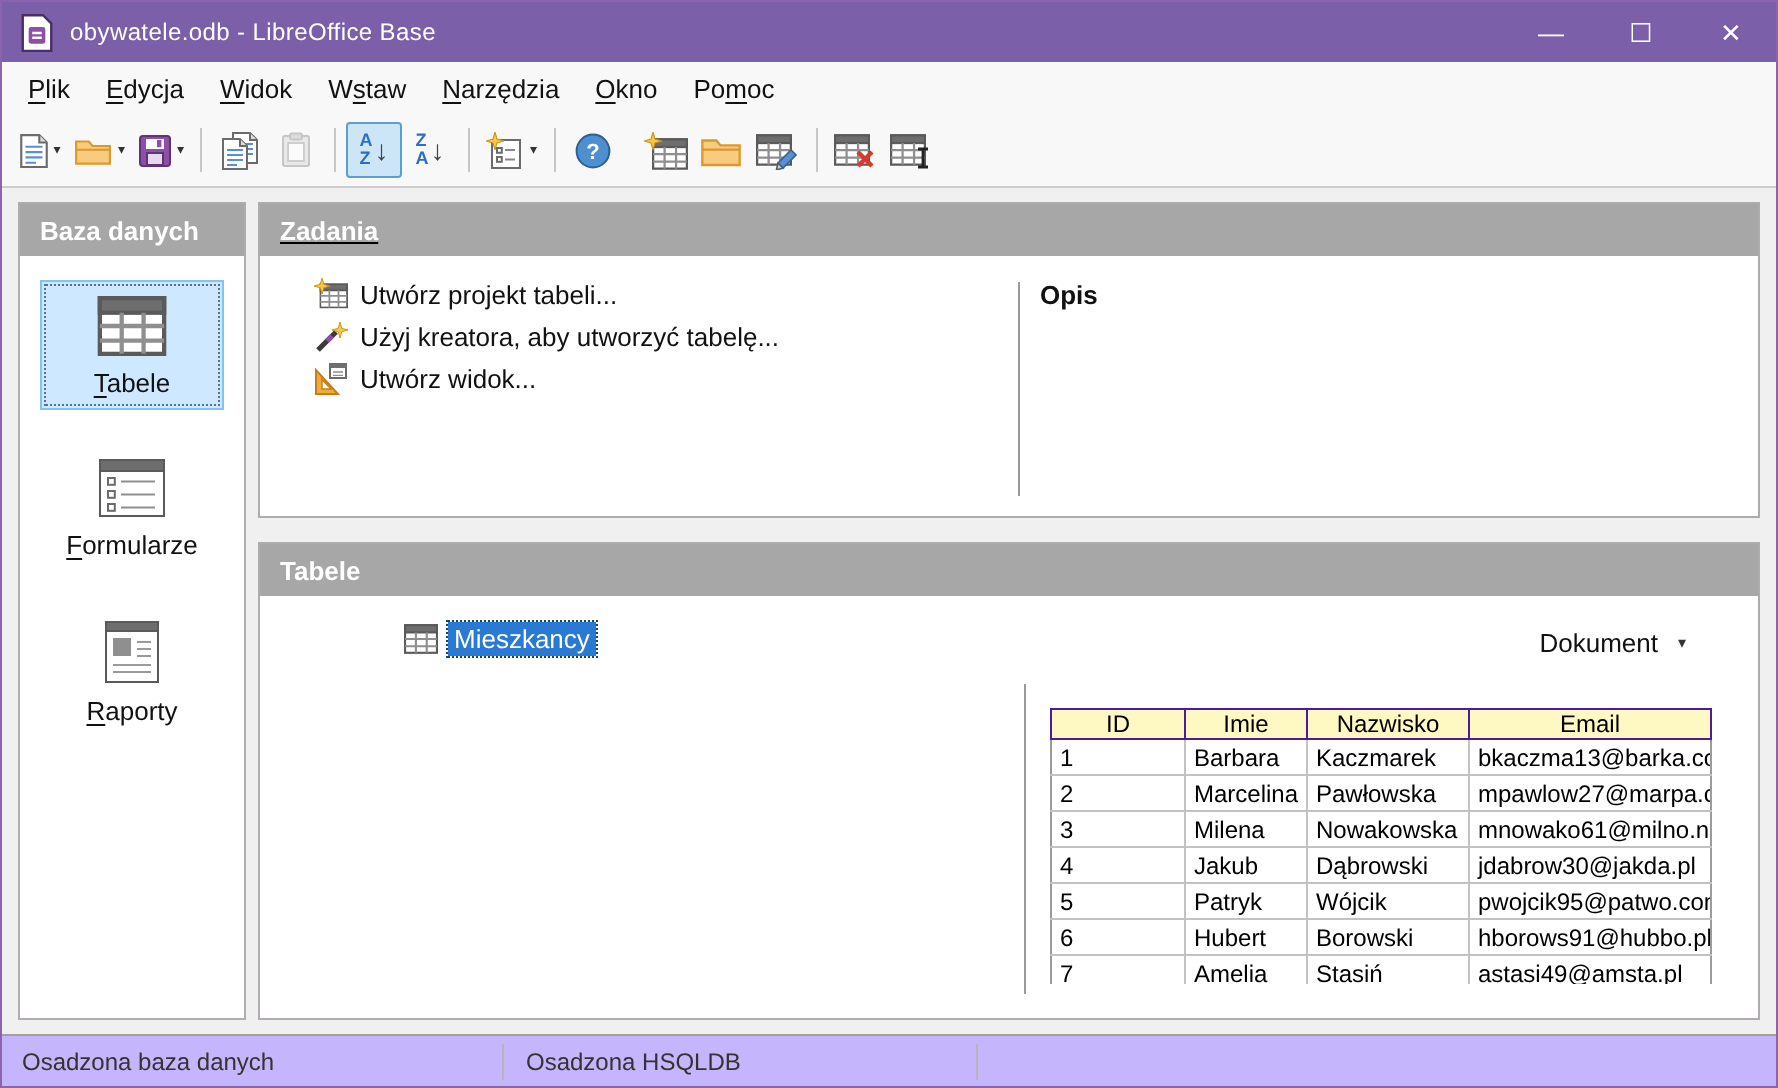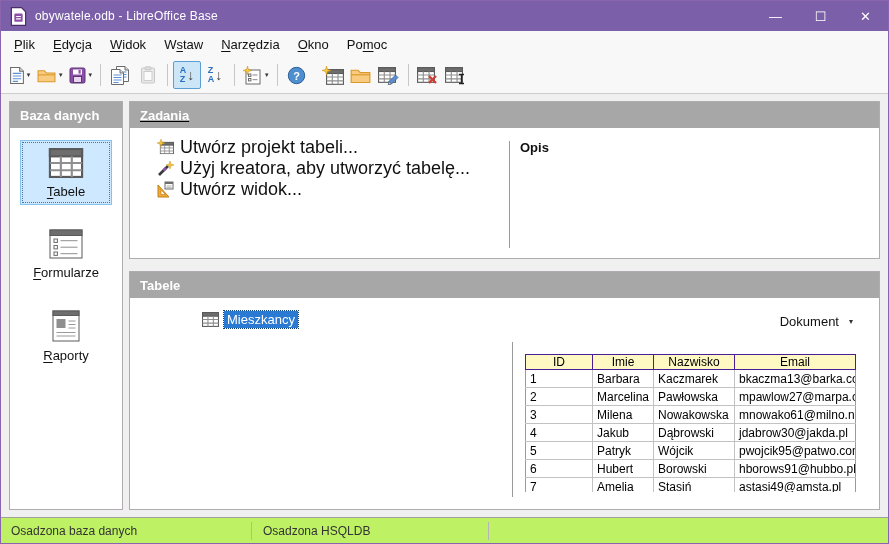--- a/index.html
+++ b/index.html
@@ -41,43 +41,43 @@
 
   
   .main { flex:1 1 auto; display:flex; flex-direction:column; margin-left:6px; min-width:0; }
   .panel { background:#fff; border:1px solid #b0abb0; display:flex; flex-direction:column; }
   .panel-tasks { height:158px; flex:0 0 auto;text-decoration:underline; }
   .panel-tables { flex:1 1 auto; margin-top:12px; min-height:0; }
   .panel-body { position:relative; flex:1 1 auto; min-height:0; }
 
   
   .tasks-list { position:absolute; left:27px; top:11px; display:flex; flex-direction:column; gap:4px; }
-  .task-row { display:flex; align-items:center; gap:6px; font-size:18px; color:#111; height:17px; cursor:default;text-align:right; }
+  .task-row { display:flex; align-items:center; gap:6px; font-size:13px; color:#111; height:17px; cursor:default;text-align:right; }
   .task-icon { width:17px; height:17px; flex:0 0 auto; }
   .v-divider { position:absolute; width:1px; background:#9a9a9a; }
   .tasks-divider { left:379px; top:13px; bottom:10px; }
   .opis { position:absolute; left:390px; top:12px; font-size:13px; font-weight:bold; color:#111; }
 
   
   .table-item { position:absolute; left:24px; top:13px; display:flex; align-items:center; gap:5px;padding-left:48px; }
   .table-item .lbl { font-size:13px; color:#fff; background:#2a7ad4; padding:1px 3px; outline:1px dotted #16436e; outline-offset:0px; cursor:default; }
   .tables-divider { left:382px; top:44px; bottom:12px; }
-  .doc-dropdown { position:absolute; right:26px; top:16px; display:flex; align-items:center; gap:7px; font-size:13px; color:#111; cursor:default; }
+  .doc-dropdown { position:absolute; right:36px; top:16px; display:flex; align-items:center; gap:7px; font-size:13px; color:#111; cursor:default; }
   .doc-dropdown .dd-arrow { font-size:8px; }
 
   .preview-clip { position:absolute; left:395px; top:56px; width:331px; height:138px; overflow:hidden; }
   table.preview { border-collapse:collapse; table-layout:fixed; width:330px; font-size:12px; color:#000; background:#fff; }
   table.preview th { height:15px; font-weight:normal; text-align:center; border:1px solid #4c1d95; background:#fef9c3; }
   table.preview td { height:18px; padding:0 0 0 4px; border:1px solid #c2c2c2; border-top:none; white-space:nowrap; overflow:hidden; }
   table.preview td:first-child { border-left:1px solid #9b9b9b; }
   table.preview td:last-child { border-right:1px solid #9b9b9b; }
   table.preview tr:last-child td { border-bottom:1px solid #9b9b9b; }
 
   
-  .statusbar { height:26px; flex:0 0 auto; background:#bef264; border-top:1px solid #a0a0a0; position:relative; font-size:12px; color:#333; }
+  .statusbar { height:26px; flex:0 0 auto; background:#c4b5fd; border-top:1px solid #a0a0a0; position:relative; font-size:12px; color:#333; }
   .sb-text { position:absolute; top:6px; }
   .sb-left { left:10px; }
   .sb-mid { left:262px; }
   .sb-sep { position:absolute; top:4px; width:1px; height:18px; background:#b5b5b5; }
 
   svg { display:block; }
 </style>
 </head>
 <body>
 

